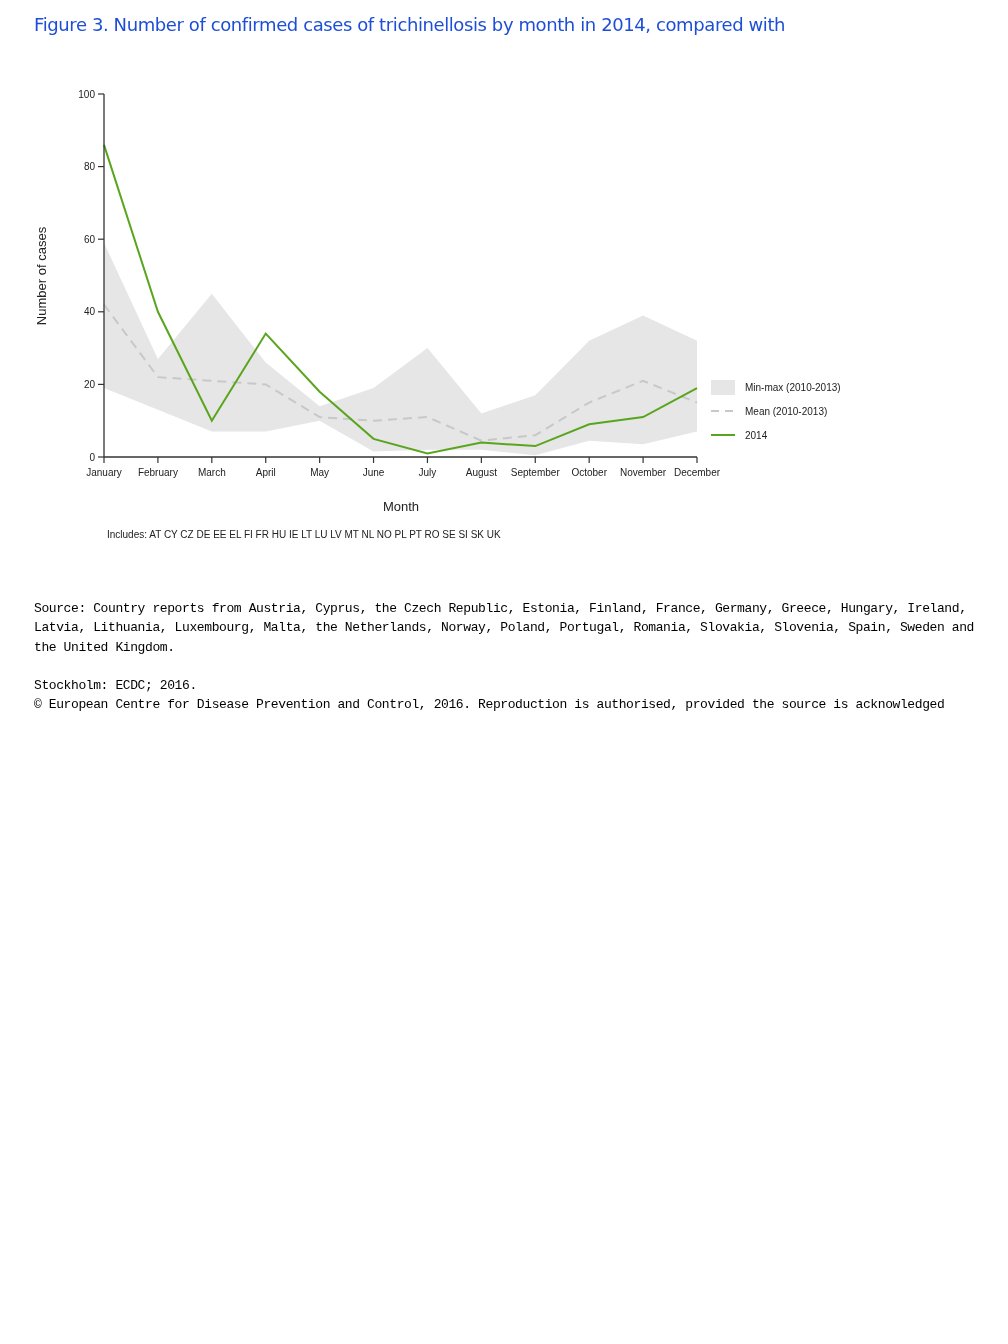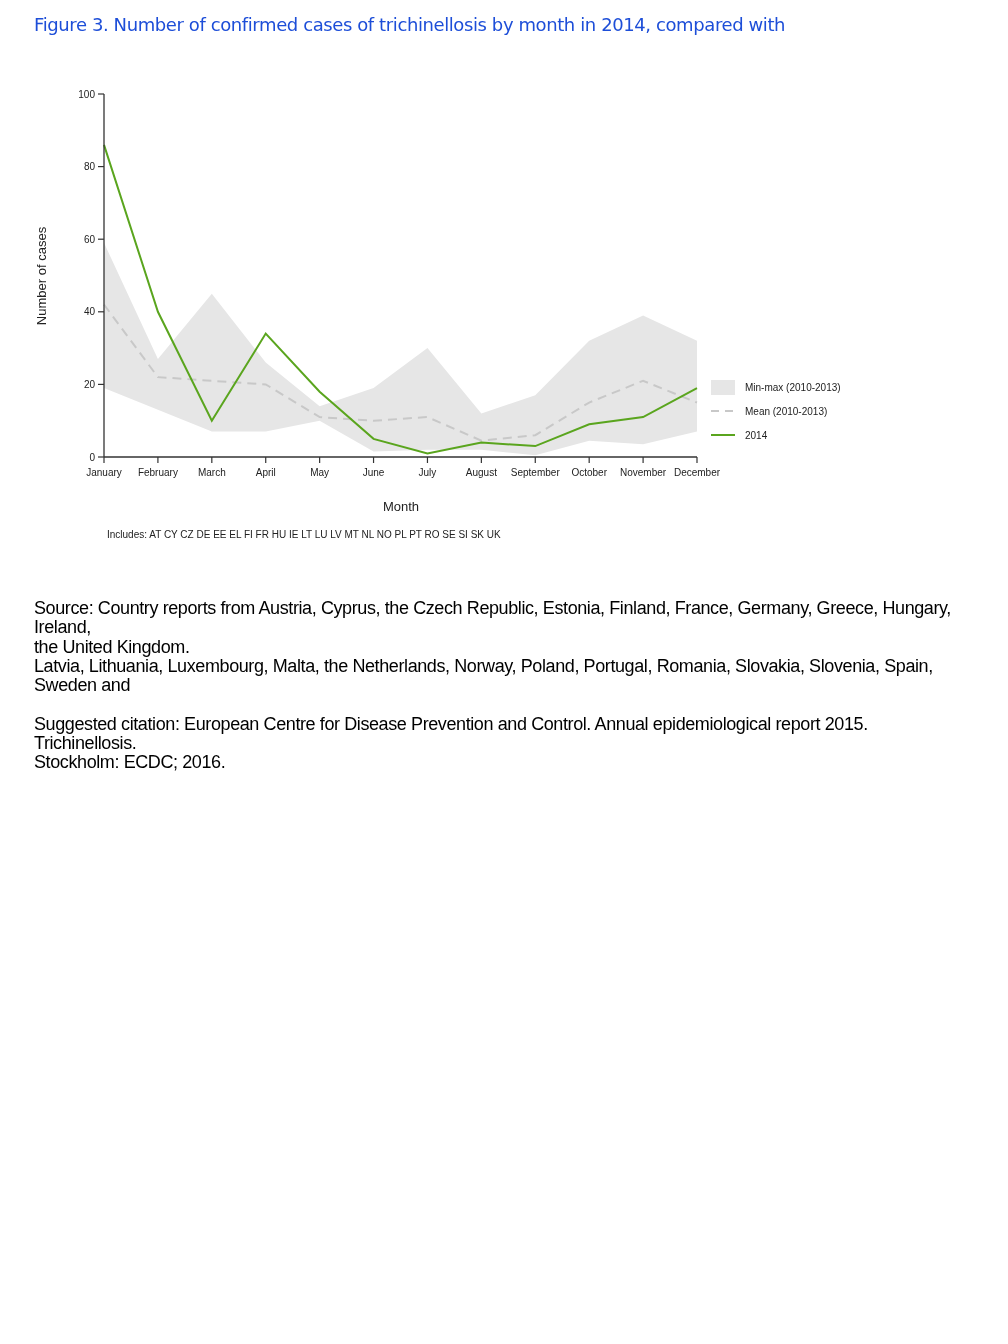--- a/index.html
+++ b/index.html
@@ -9,21 +9,21 @@
       font-family: "DejaVu Sans", sans-serif; font-size: 18px; line-height: 22px;
       color: #1d4ed8; letter-spacing: -0.4px;
     }
     #chart { position: absolute; left: 0; top: 80px; }
     .tick-label { font-family: "Liberation Sans", sans-serif; font-size: 10px; fill: #222; }
     .axis-title { font-family: "Liberation Sans", sans-serif; font-size: 13px; fill: #222; }
     .legend-text { font-family: "Liberation Sans", sans-serif; font-size: 10px; fill: #222; }
     .note-text { font-family: "Liberation Sans", sans-serif; font-size: 10px; fill: #222; }
     .footer {
       position: absolute; left: 34px; top: 599px; width: 940px;
-      font-family: Liberation Sans, sans-serif; font-size: 18px; line-height: 19.3px;
+      font-family: Liberation Mono, monospace; font-size: 13px; line-height: 19.3px;
       color: #000; letter-spacing: -0.4px;
     }
     .footer p { margin: 0; }
     .gap { height: 19.3px; }
   </style>
 </head>
 <body>
 
 <div class="fig-title">
   <div>Figure 3. Number of confirmed cases of trichinellosis by month in 2014, compared with</div>
@@ -115,18 +115,18 @@
       <line x1="711" y1="331" x2="735" y2="331" stroke="#c8c8c8" stroke-width="2" stroke-dasharray="8,6"></line>
       <text x="745" y="334.5" class="legend-text">Mean (2010-2013)</text>
       <line x1="711" y1="355" x2="735" y2="355" stroke="#5aa51e" stroke-width="2"></line>
       <text x="745" y="358.5" class="legend-text">2014</text>
     </g>
   <text class="note-text" x="107" y="458">Includes: AT CY CZ DE EE EL FI FR HU IE LT LU LV MT NL NO PL PT RO SE SI SK UK</text>
 </svg>
 
 <div class="footer">
   <p>Source: Country reports from Austria, Cyprus, the Czech Republic, Estonia, Finland, France, Germany, Greece, Hungary, Ireland,</p>
+  <p>Latvia, Lithuania, Luxembourg, Malta, the Netherlands, Norway, Poland, Portugal, Romania, Slovakia, Slovenia, Spain, Sweden and</p>
   <p>the United Kingdom.</p>
-  <p>Latvia, Lithuania, Luxembourg, Malta, the Netherlands, Norway, Poland, Portugal, Romania, Slovakia, Slovenia, Spain, Sweden and</p>
   <div class="gap"></div>
-  <p>Suggested citation: European Centre for Disease Prevention and Control. Annual epidemiological report 2015. Trichinellosis.</p>
   <p>Stockholm: ECDC; 2016.</p>
+  <p>© European Centre for Disease Prevention and Control, 2016. Reproduction is authorised, provided the source is acknowledged</p>
 </div>
 
 </body></html>

